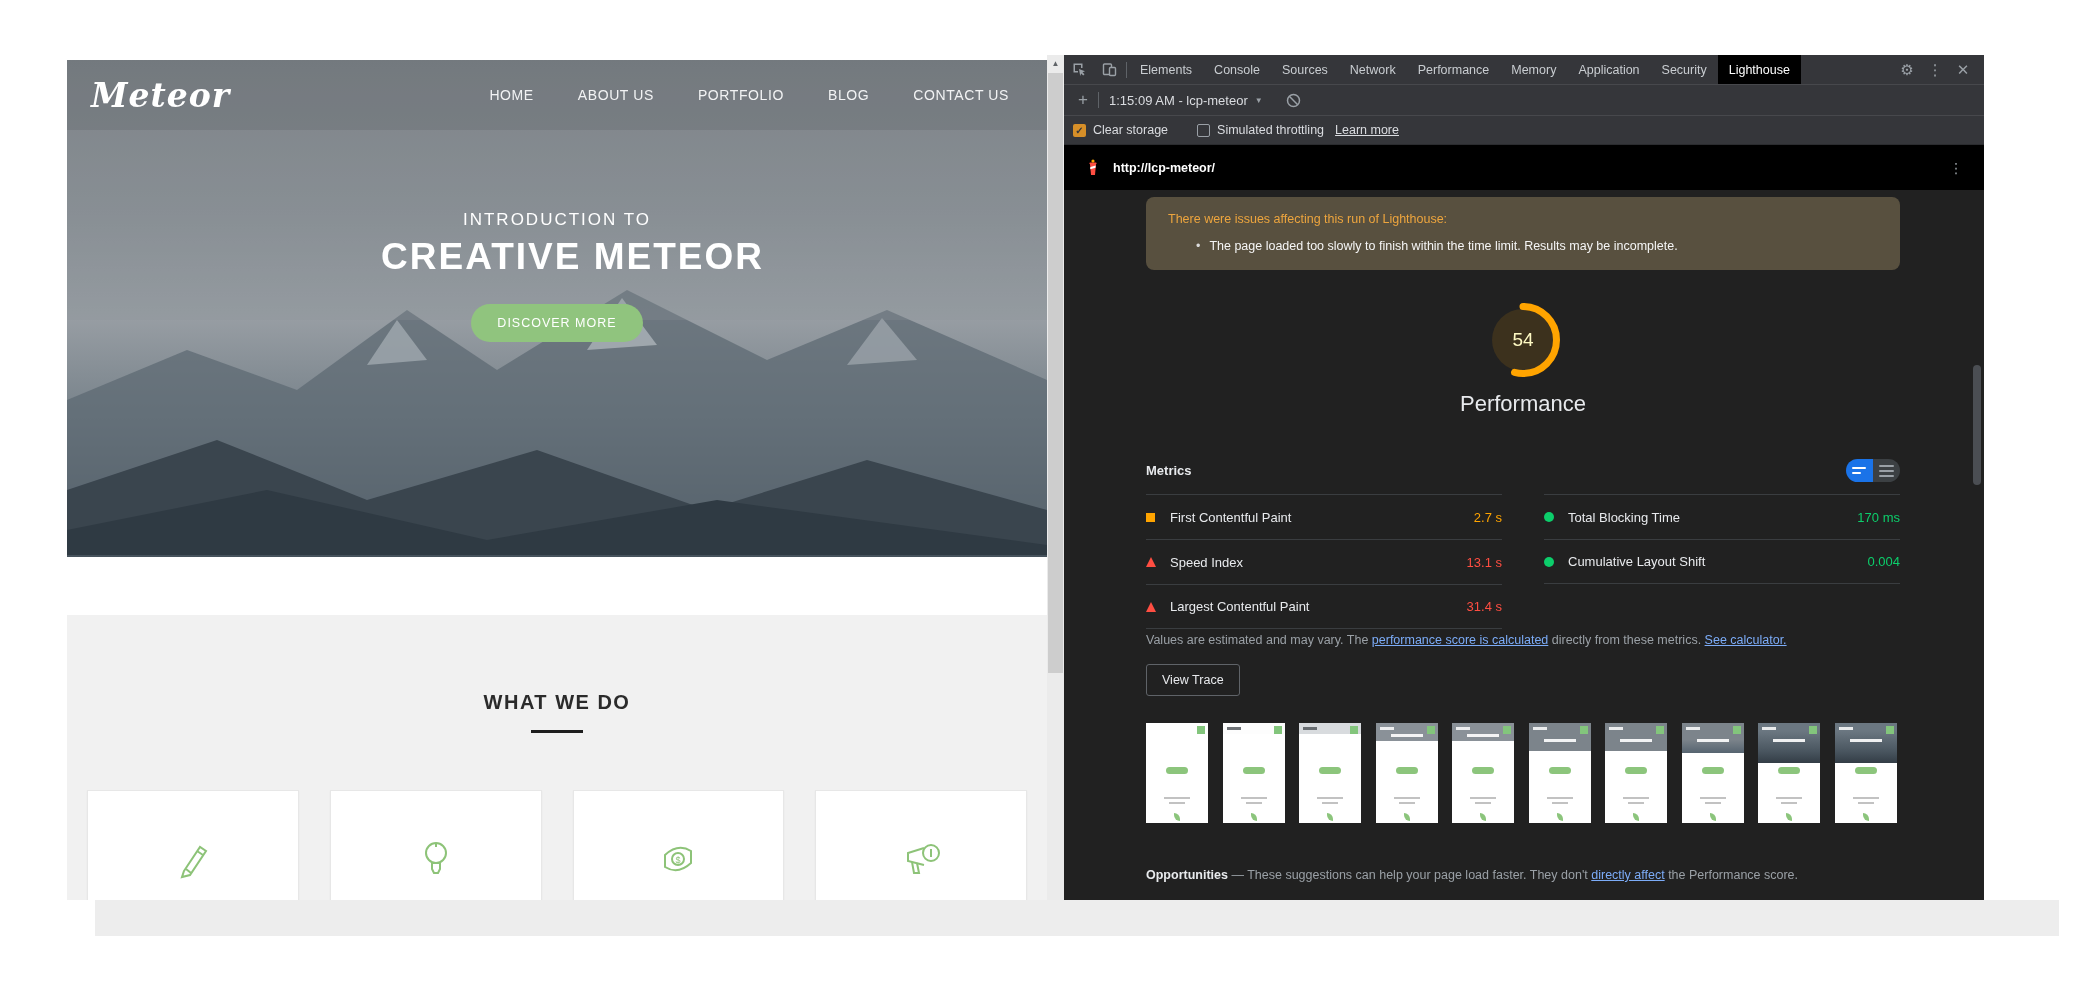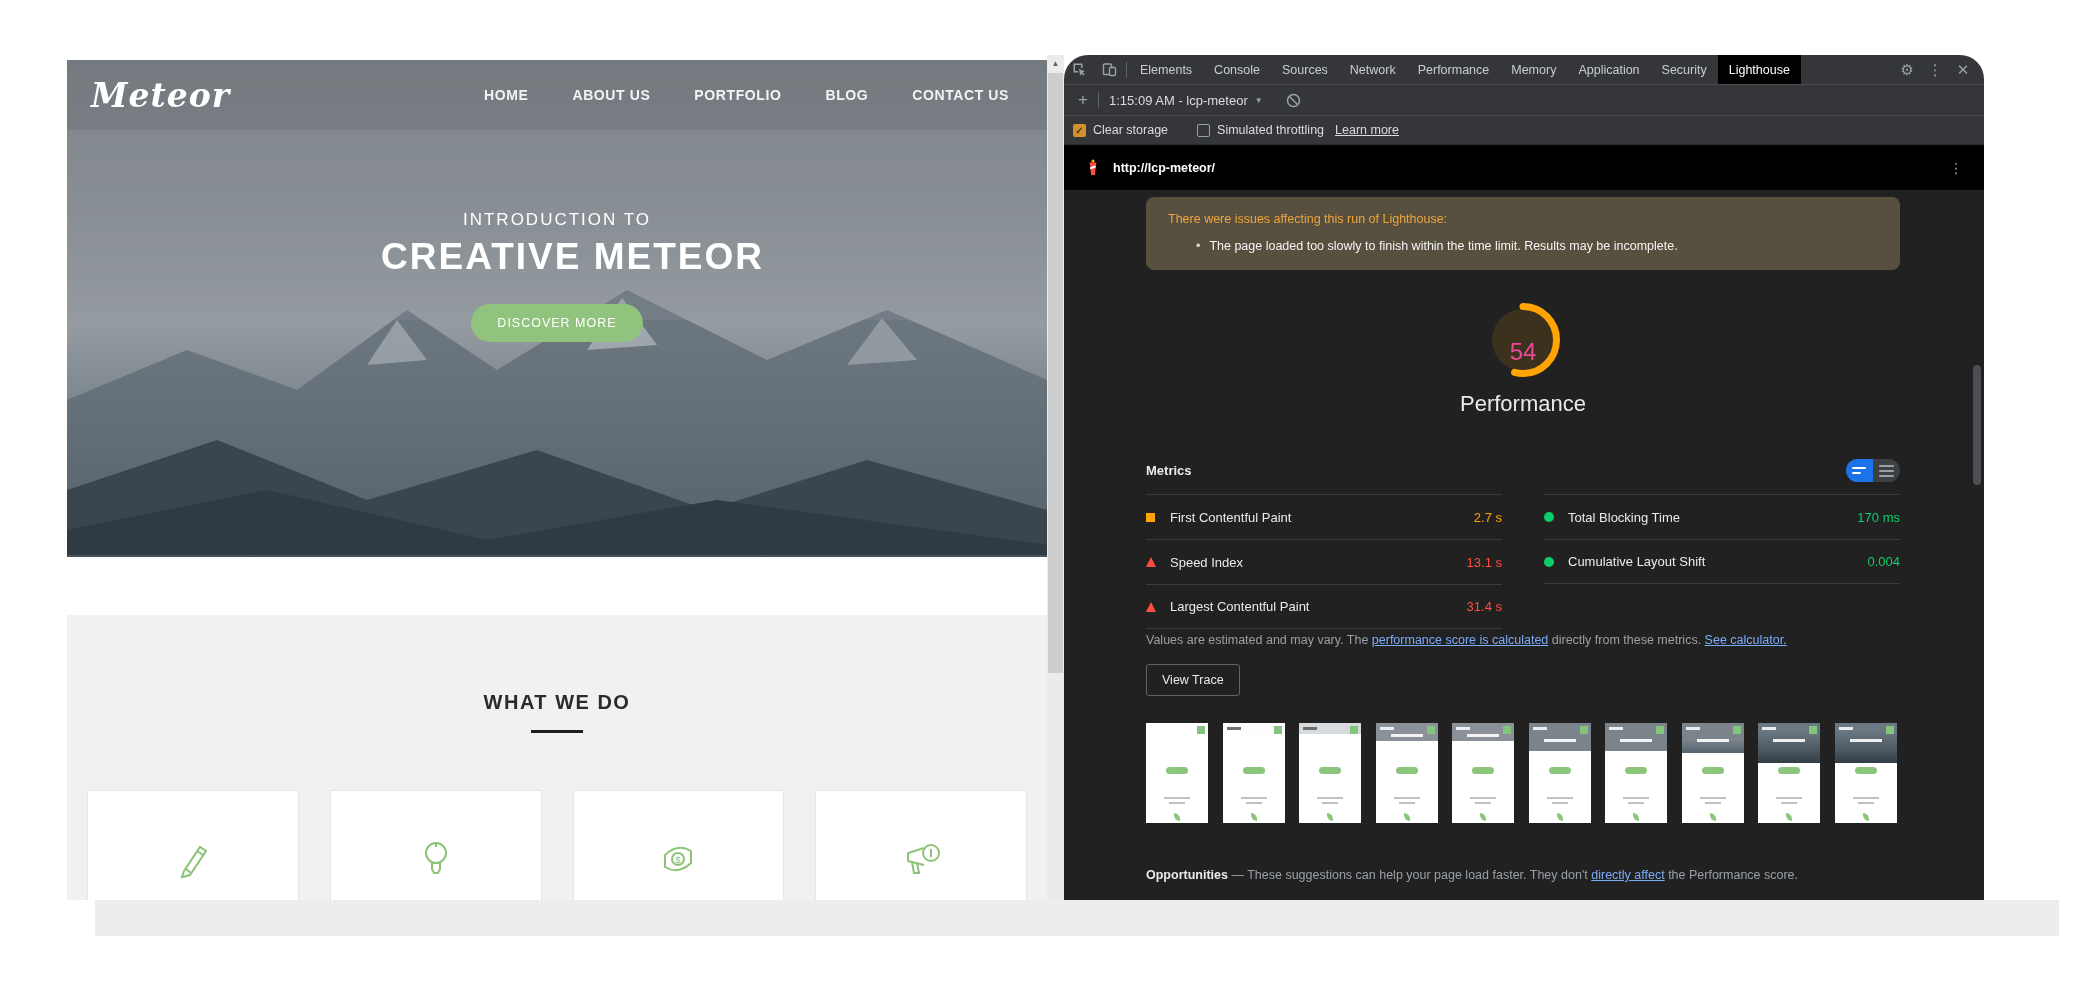--- a/index.html
+++ b/index.html
@@ -9,42 +9,42 @@
 
   
   .site { position:absolute; left:67px; top:60px; width:980px; height:840px; background:#fff; overflow:hidden; }
   .hero { position:relative; width:980px; height:497px; overflow:hidden;
           background:linear-gradient(180deg,#797e83 0%,#878d93 30%,#979da3 52%,#77828a 72%,#55616b 88%,#46525c 100%); }
   .hero svg.mtns { position:absolute; left:0; top:0; }
   .site-header { position:absolute; left:0; top:0; width:100%; height:70px; display:flex; align-items:center;
                  padding:0 38px 0 24px; background:rgba(70,76,82,0.18); }
   .logo { font-family:"DejaVu Serif", serif; font-style:italic; font-weight:bold; color:#fff; font-size:33px; letter-spacing:1px; }
   .nav { margin-left:auto; display:flex; gap:44px; }
-  .nav-item { color:#f2f3f4; font-size:14px; letter-spacing:0.6px; cursor:pointer;font-weight:bold; }
+  .nav-item { color:#f2f3f4; font-size:14px; letter-spacing:0.6px; cursor:pointer; }
   .hero-content { position:absolute; left:0; top:0; width:100%; text-align:center; }
   .kicker { margin-top:150px; color:#fff; font-size:17px; letter-spacing:2px; }
   .hero-title { margin-top:6px; color:#fff; font-size:37px; font-weight:bold; letter-spacing:2px;margin-left:31px; }
   .hero-body { margin:28px auto 0; width:540px; color:#f2f3f5; font-size:14.5px; line-height:1.75; }
   .cta { display:inline-block; margin-top:26px; background:#90c47e; color:#fff; font-size:12.5px; letter-spacing:1px;
          padding:12px 26px; border-radius:19px; border:none; cursor:pointer; }
   .wwd-section { position:absolute; left:0; top:555px; width:980px; height:285px; background:#f1f1f1; padding-top:76px; }
   .wwd-title { text-align:center; font-size:20px; font-weight:bold; color:#2b2b2b; letter-spacing:1.5px; }
   .wwd-rule { width:52px; height:3px; background:#1e1e1e; margin:16px auto 0; }
   .cards { display:flex; gap:31px; padding:0 20px; margin-top:57px; }
   .card { flex:1; background:#fff; border:1px solid #e7e7e7; box-shadow:0 1px 2px rgba(0,0,0,0.04); text-align:center;
           padding:44px 14px 30px; height:300px; }
   .card svg { display:block; margin:0 auto; }
 
   
   .page-scrollbar { position:absolute; left:1047px; top:55px; width:17px; height:845px; background:#ebebeb; }
   .sb-arrow { position:absolute; top:0; left:0; width:17px; height:17px; color:#606468; font-size:8px; line-height:17px; text-align:center; }
   .sb-thumb { position:absolute; top:18px; left:1px; width:15px; height:600px; background:#cdcdcd; }
 
   
-  .devtools { position:absolute; left:1064px; top:55px; width:920px; height:845px; background:#35363a; font-size:12.5px;border-radius:24px; }
+  .devtools { position:absolute; left:1064px; top:55px; width:920px; height:845px; background:#35363a; font-size:12.5px; }
   .dt-tabbar { display:flex; align-items:stretch; height:30px; border-bottom:1px solid #47484c; }
   .dt-icon-btn { width:30px; display:flex; align-items:center; justify-content:center; cursor:pointer; color:#9aa0a6; }
   .dt-vsep { width:1px; height:16px; background:#5f6368; align-self:center; margin:0 2px; }
   .dt-tabs { display:flex; align-items:stretch; }
   .dt-tab { display:flex; align-items:center; padding:0 11px; color:#c9cdd1; font-size:12.5px; cursor:pointer; }
   .dt-tab.active { background:#000; color:#fff; }
   .dt-right-icons { margin-left:auto; display:flex; align-items:center; gap:2px; padding-right:8px; }
   .dt-right-icons .dt-icon-btn { width:26px; height:26px; font-size:15px; }
   .dt-runbar { display:flex; align-items:center; height:31px; border-bottom:1px solid #47484c; padding-left:6px; }
   .plus { color:#9aa0a6; font-size:17px; width:26px; text-align:center; cursor:pointer; }
@@ -62,22 +62,22 @@
   .url-menu { margin-left:auto; color:#9aa0a6; font-size:14px; cursor:pointer; }
 
   .report { position:relative; height:710px; background:#212121; overflow:hidden; }
   .report-inner { position:relative; width:754px; margin-left:82px; }
   .warnings { margin-top:7px; background:#58503f; border-radius:8px; padding:15px 22px 17px; }
   .warn-title { color:#eda53e; font-size:12.5px; }
   .warn-item { margin:13px 0 0 28px; color:#f5f5f5; font-size:12.5px; }
   .warn-item::before { content:"•"; color:#dcdcdc; margin-right:9px; }
   .gauge-wrap { margin-top:32px; text-align:center; }
   .gauge { position:relative; width:76px; height:76px; margin:0 auto; }
-  .gauge-num { position:absolute; left:0; top:12px; width:76px; height:76px; display:flex; align-items:center; justify-content:center;
-               color:#ec4899; font-size:24px; }
+  .gauge-num { position:absolute; left:0; top:0; width:76px; height:76px; display:flex; align-items:center; justify-content:center;
+               color:#fef9c3; font-size:19px; }
   .gauge-label { margin-top:13px; color:#e8eaed; font-size:22px; }
   .metrics { margin-top:42px; }
   .metrics-head { display:flex; align-items:center; }
   .metrics-title { color:#e8eaed; font-weight:bold; font-size:13px; }
   .view-toggle { margin-left:auto; display:flex; cursor:pointer; }
   .vt-seg { width:27px; height:23px; display:flex; flex-direction:column; justify-content:center; gap:3px; padding:0 6px; }
   .vt-seg.left { background:#1a73e8; border-radius:12px 0 0 12px; }
   .vt-seg.right { background:#3c4043; border-radius:0 12px 12px 0; }
   .vt-bar { height:2px; border-radius:1px; background:#fff; }
   .vt-seg.left .vt-bar:nth-child(1){ width:14px; } .vt-seg.left .vt-bar:nth-child(2){ width:9px; }

